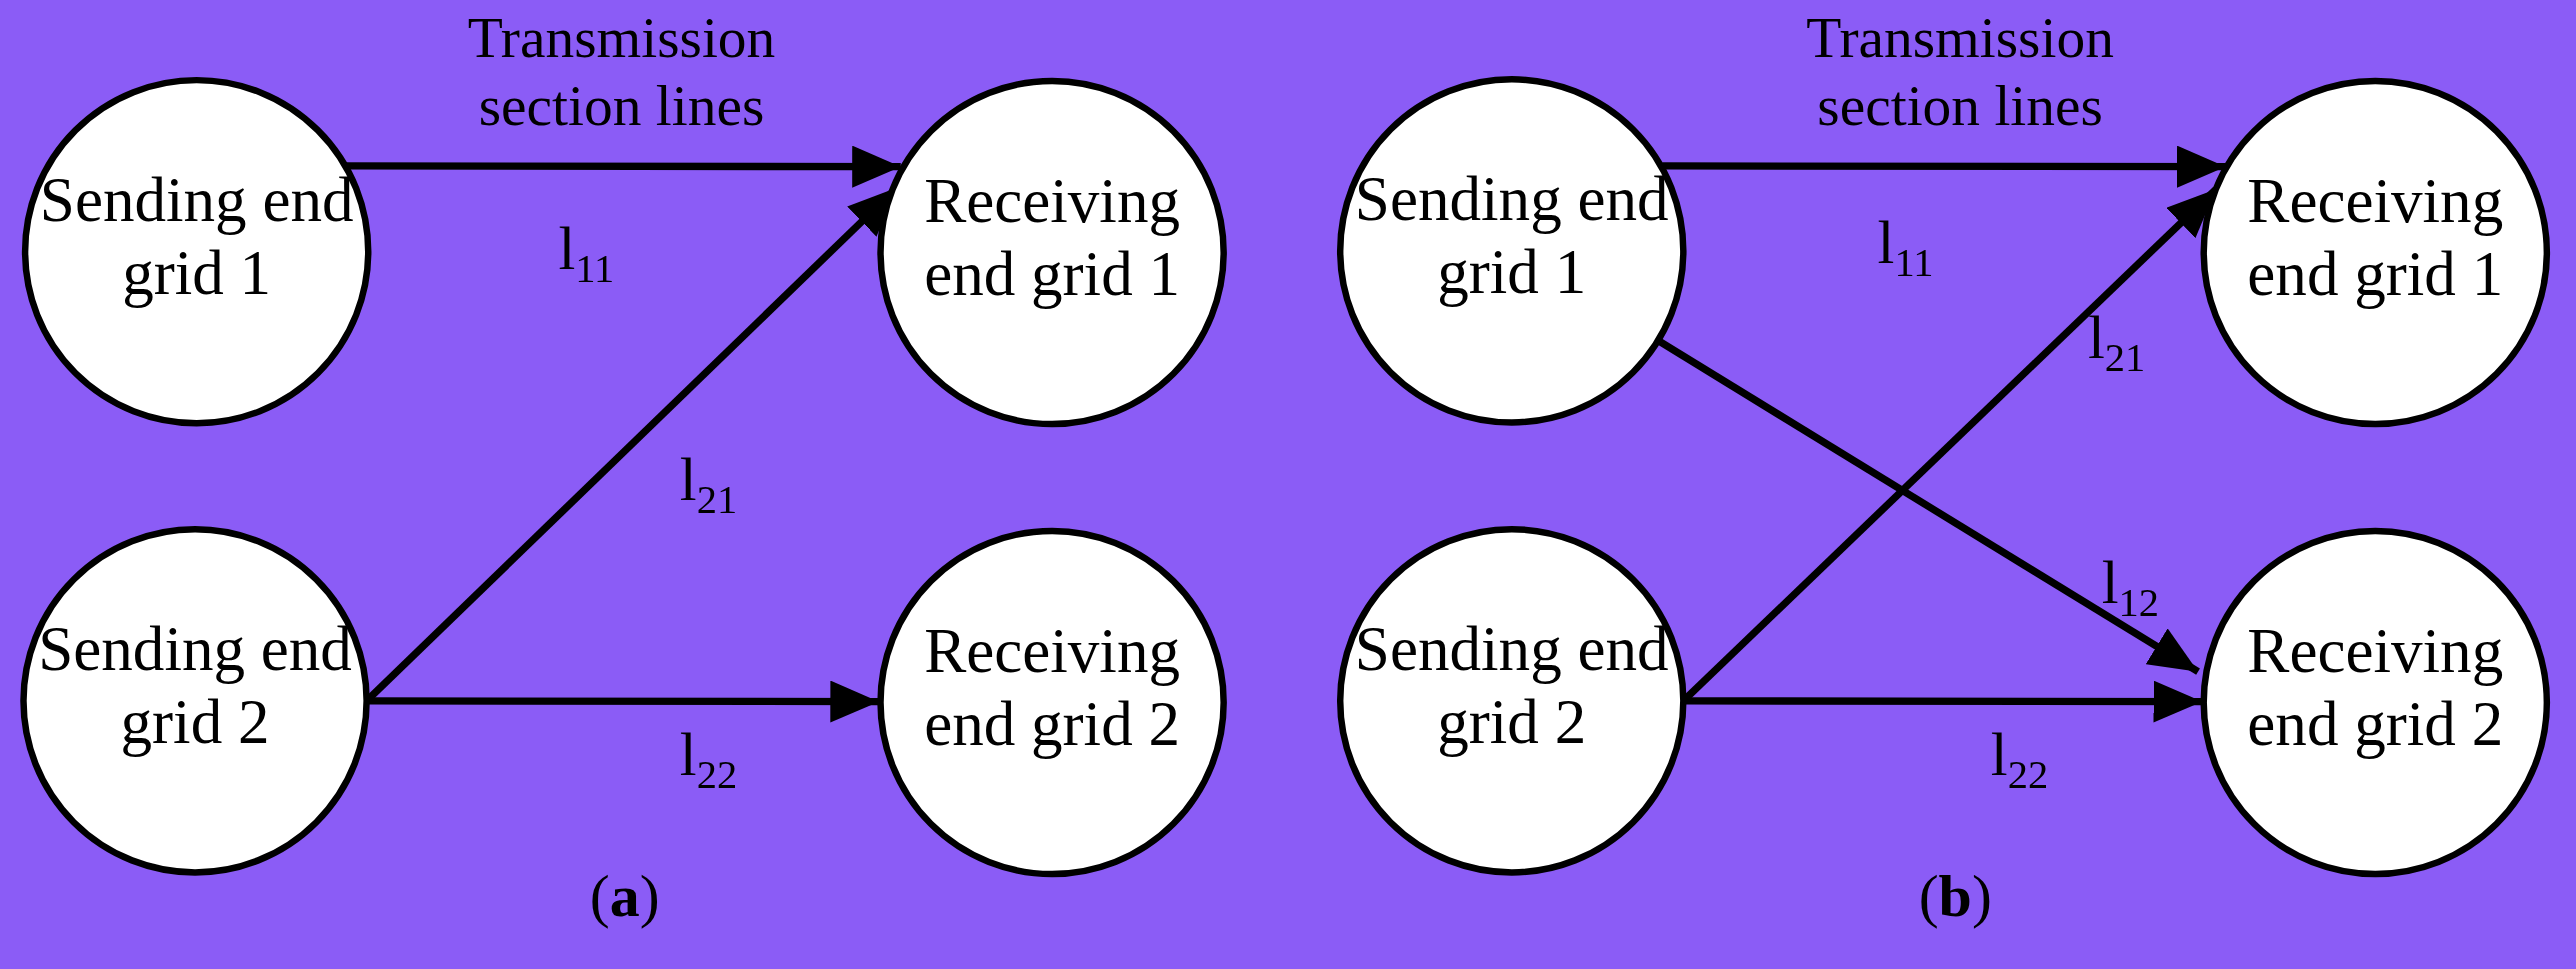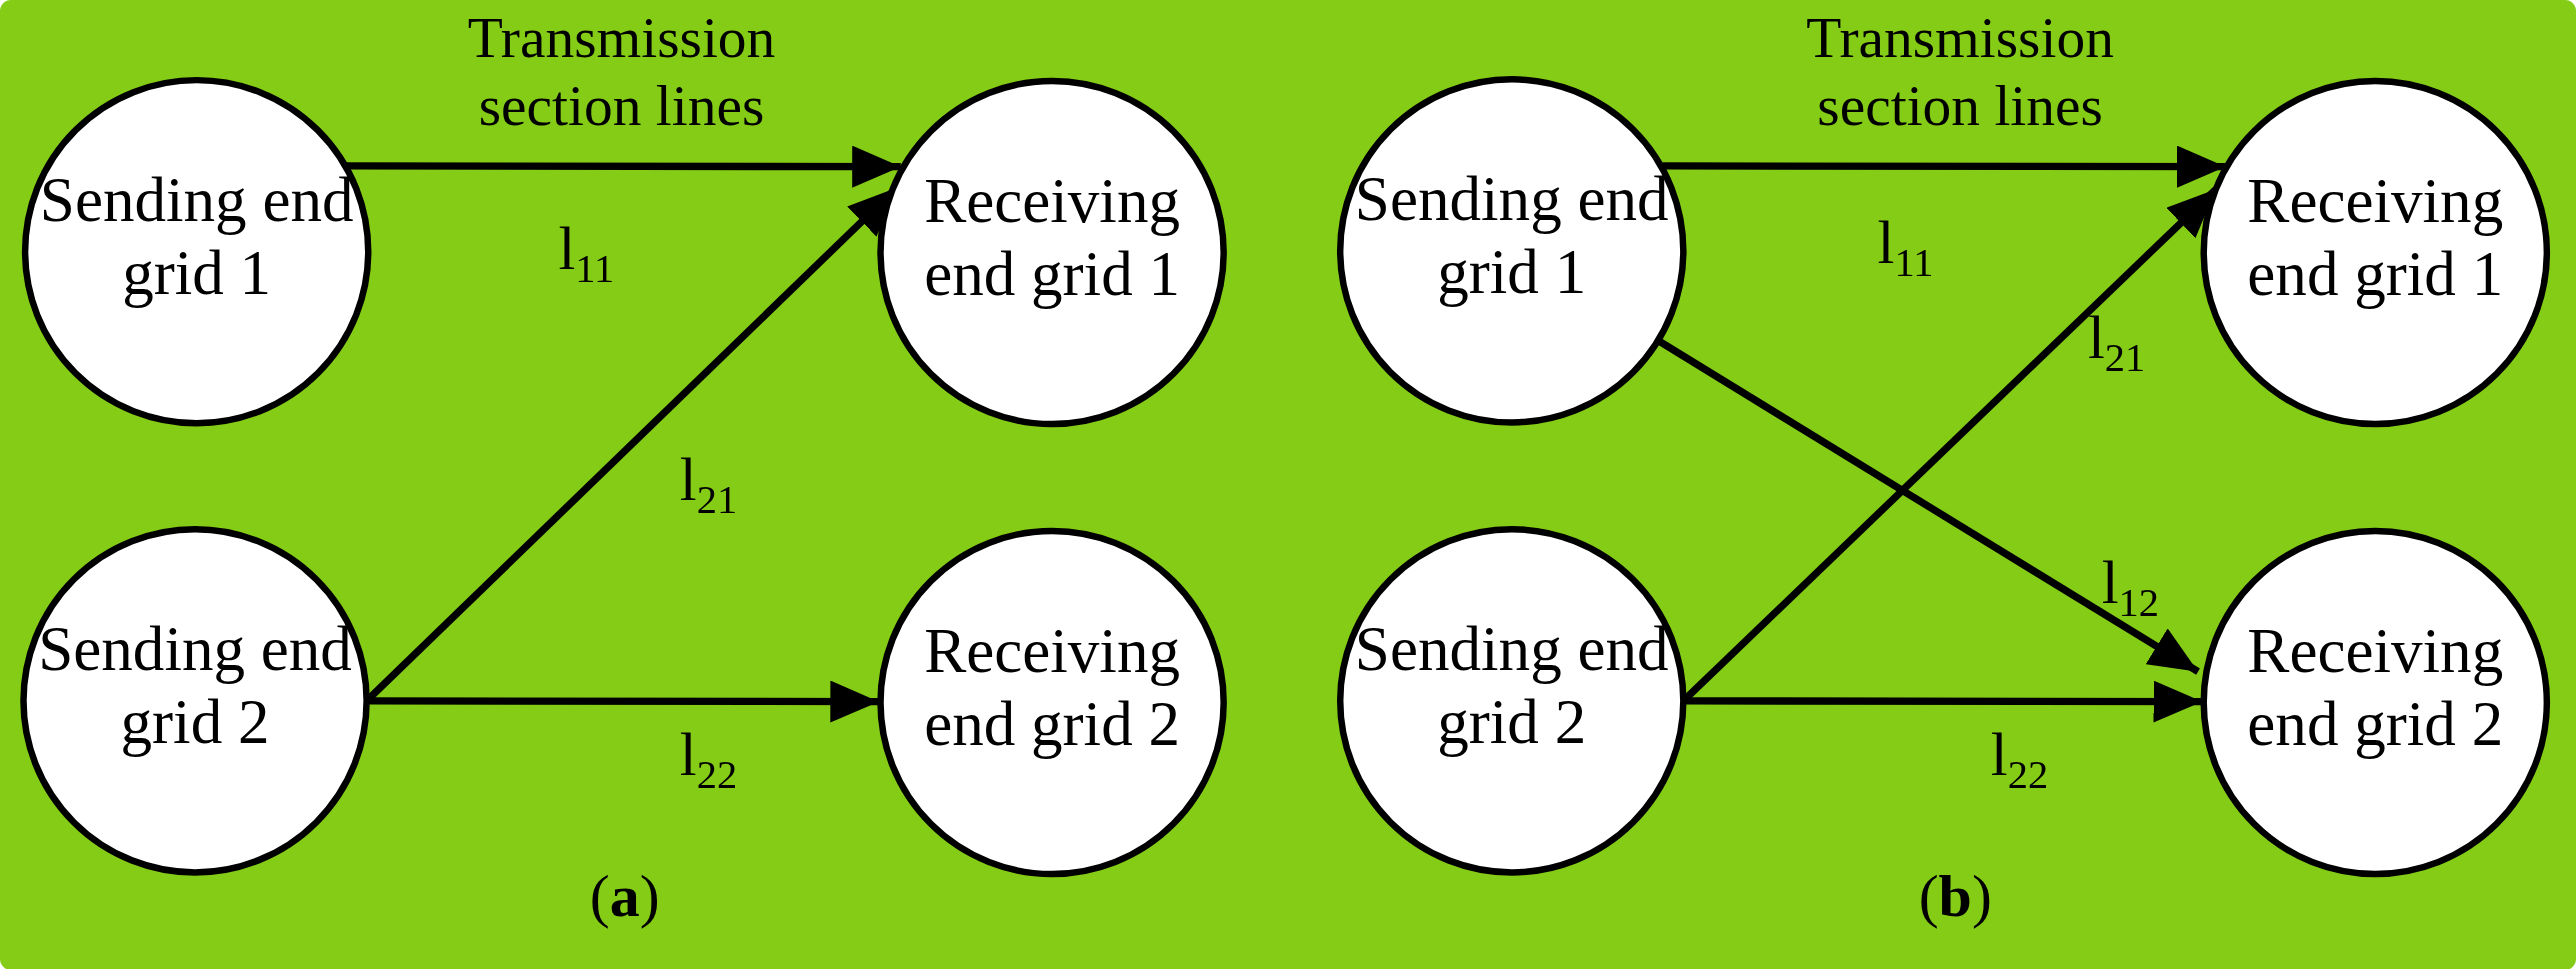--- a/index.html
+++ b/index.html
@@ -2,22 +2,21 @@
 <html style="font-size:13px"><head>
 <meta charset="utf-8">
 <style>
   html, body {
     margin: 0;
     padding: 0;
     background: #ffffff;
   }
   .figure-wrap {
     width: 100%;
-    background: #84cc16;
-    border-radius: 11px;
+    background: #8b5cf6;
   }
   svg { display: block; width: 100%; height: auto; }
 
   .node-circle {
     fill: #ffffff;
     stroke: #000000;
     stroke-width: 8;
   }
   .edge-line {
     stroke: #000000;

